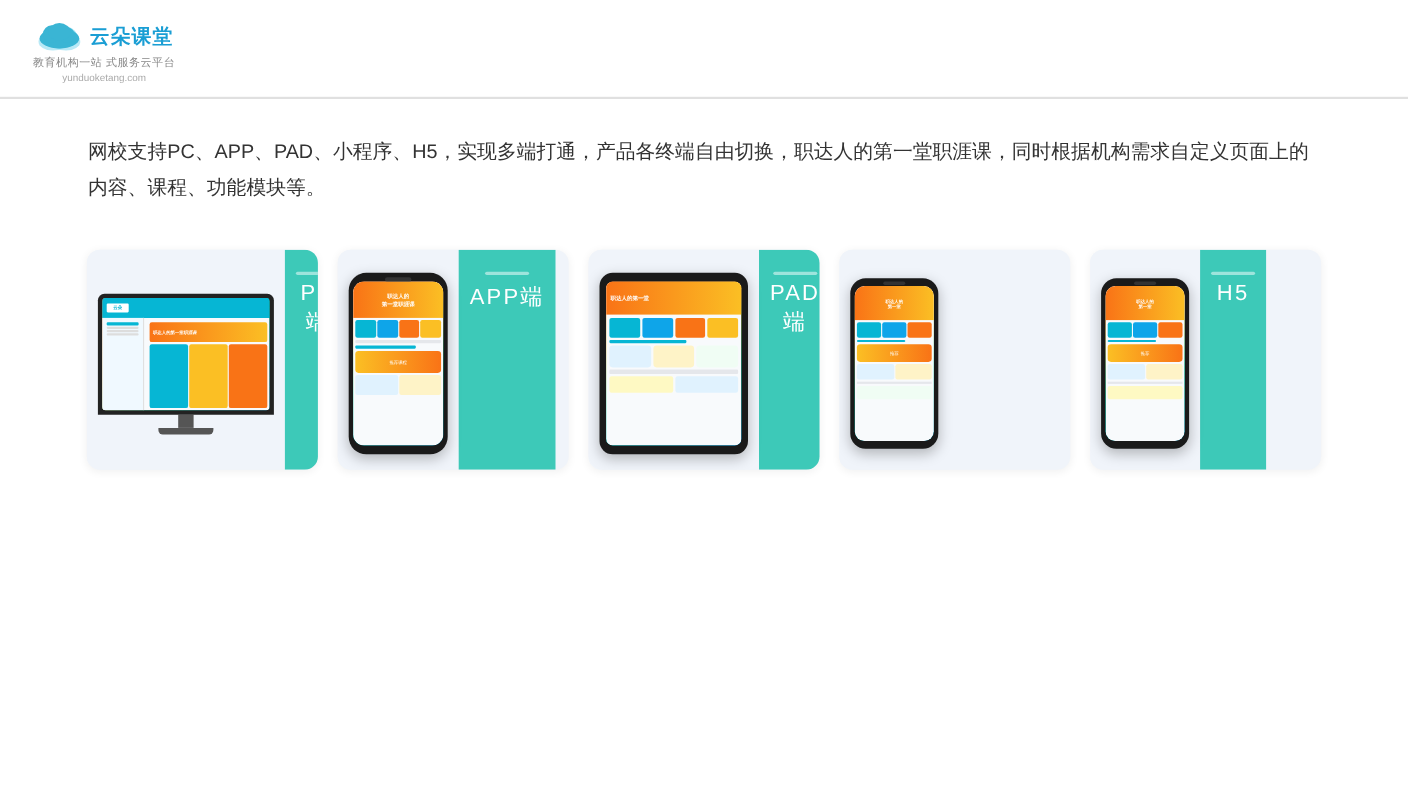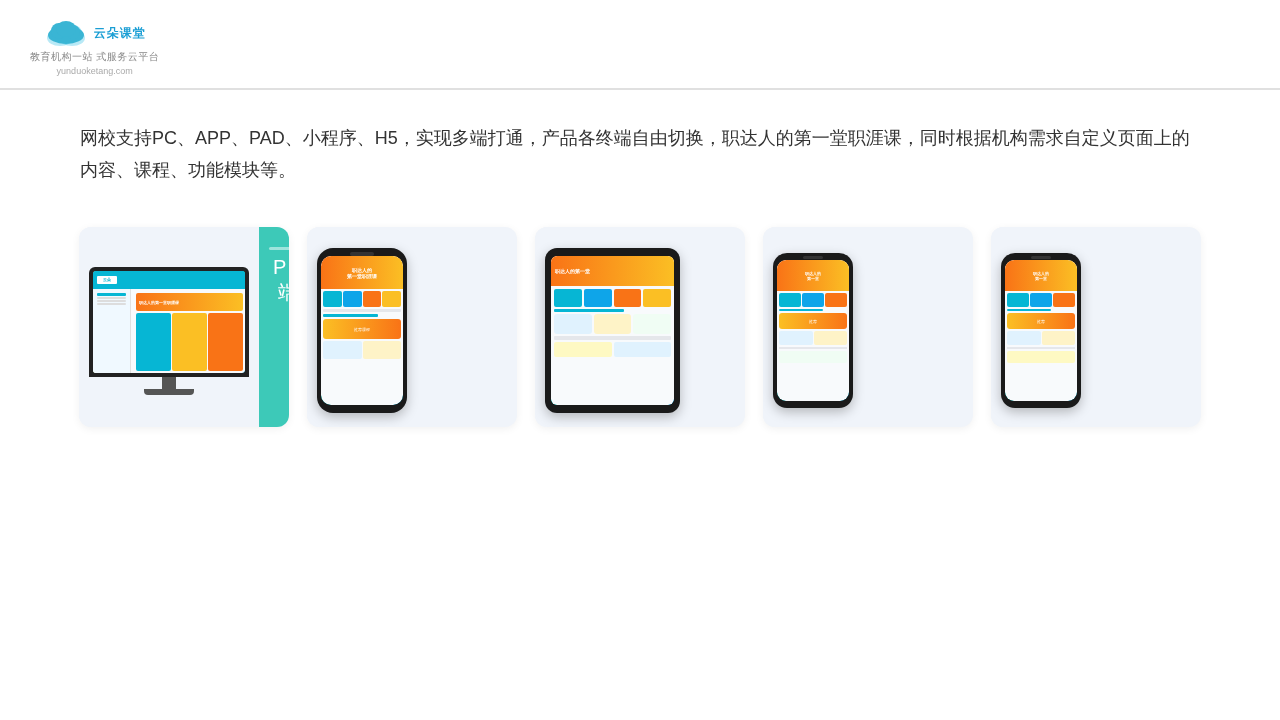--- a/index.html
+++ b/index.html
@@ -48,21 +48,21 @@
     .brand-logo {
       display: flex;
       align-items: center;
       gap: 6px;
     }
     .cloud-icon {
       width: 44px;
       height: 30px;
     }
     .brand-name {
-      font-size: 12px;
+      font-size: 18px;
       font-weight: bold;
       color: #1a9ed4;
       letter-spacing: 1px;
     }
     .brand-subtitle {
       font-size: 10px;
       color: #888;
       text-align: center;
       letter-spacing: 0.5px;
     }
@@ -349,20 +349,24 @@
                 <div style="display:flex;gap:1px;">
                   <div style="flex:1;height:18px;background:#e0f2fe;border-radius:2px;"></div>
                   <div style="flex:1;height:18px;background:#fef3c7;border-radius:2px;"></div>
                 </div>
               </div>
             </div>
           </div>
         </div>
       </div>
     </div>
+    <div class="card-label">
+      <div class="card-label-bar"></div>
+      <span>APP端</span>
+    </div>
   </div>
 
   <div class="card">
     <div class="card-image-area">
       <div class="tablet-mockup">
         <div class="tablet-screen">
           <div style="width:100%;height:100%;border-radius:6px;overflow:hidden;position:relative;">
             <div style="position:absolute;inset:0;background:#f8fafc;">
               <div style="height:20%;background:linear-gradient(90deg,#f97316,#fbbf24);display:flex;align-items:center;padding:0 4px;gap:3px;">
                 <div style="font-size:5px;color:white;font-weight:bold;">职达人的第一堂</div>
@@ -384,20 +388,24 @@
                 <div style="display:flex;gap:2px;">
                   <div style="flex:1;height:15px;background:#fef9c3;border-radius:2px;"></div>
                   <div style="flex:1;height:15px;background:#e0f2fe;border-radius:2px;"></div>
                 </div>
               </div>
             </div>
           </div>
         </div>
       </div>
     </div>
+    <div class="card-label">
+      <div class="card-label-bar"></div>
+      <span>PAD端</span>
+    </div>
   </div>
 
   <div class="card">
     <div class="card-image-area">
       <div class="phone-mini">
         <div class="phone-mini-screen">
           <div style="width:100%;height:100%;border-radius:9px;overflow:hidden;position:relative;">
             <div style="position:absolute;inset:0;background:#f8fafc;">
               <div style="height:22%;background:linear-gradient(90deg,#f97316,#fbbf24);display:flex;align-items:center;justify-content:center;padding:2px;">
                 <div style="font-size:4px;color:white;font-weight:bold;text-align:center;">职达人的<br>第一堂</div>
@@ -450,15 +458,19 @@
                   <div style="flex:1;height:14px;background:#fef3c7;border-radius:2px;"></div>
                 </div>
                 <div style="height:2px;background:#e5e7eb;"></div>
                 <div style="height:12px;background:#fef9c3;border-radius:2px;"></div>
               </div>
             </div>
           </div>
         </div>
       </div>
     </div>
+    <div class="card-label">
+      <div class="card-label-bar"></div>
+      <span>H5</span>
+    </div>
   </div>
 
 </div>
 
 </body></html>

